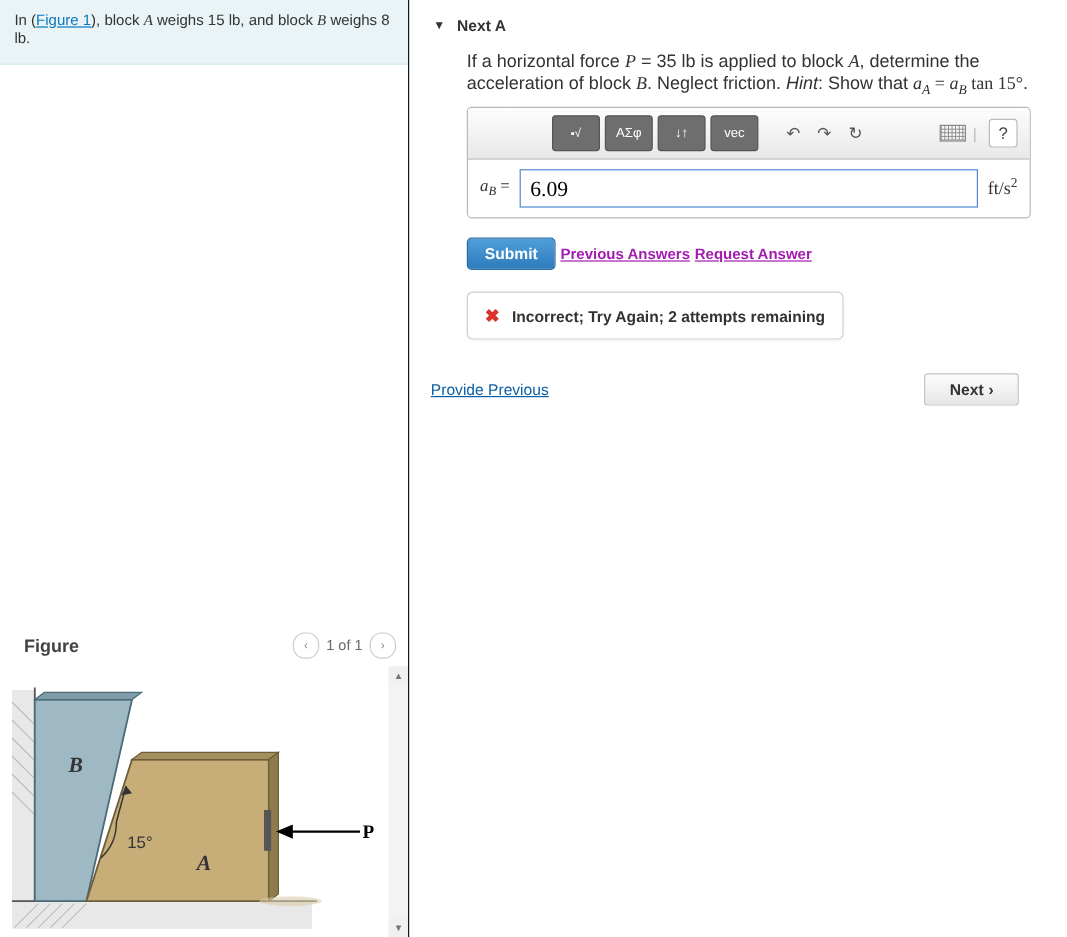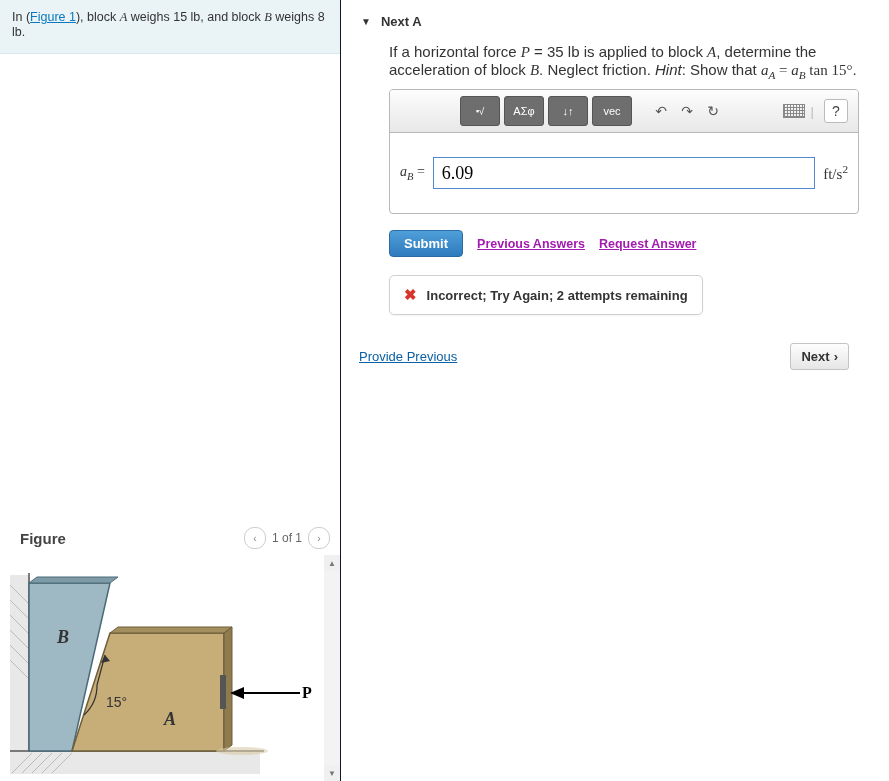--- a/index.html
+++ b/index.html
@@ -179,21 +179,21 @@
     align-items: center;
     justify-content: center;
     color: #444;
     font-size: 14px;
     margin-left: 4px;
     cursor: pointer;
   }
   .answer-row {
     display: flex;
     align-items: center;
-    padding: 24px 10px;
+    padding: 8px 10px;
     gap: 8px;
     justify-content: space-between;
   }
   .answer-label {
     font-size: 14px;
     white-space: nowrap;
   }
   .answer-input {
     flex: 1;
     border: 1.5px solid #4f89cf;
@@ -204,21 +204,21 @@
     outline: none;
   }
   .answer-units {
     font-size: 15px;
     font-family: 'Times New Roman', serif;
     white-space: nowrap;
   }
   .actions {
     display: flex;
     align-items: center;
-    gap: 14px;
+    gap: 4px;
     margin-bottom: 18px;
   }
   .submit-btn {
     background: linear-gradient(#4f9fd9, #2e7bbd);
     color: #fff;
     border: 1px solid #2a6ba5;
     border-radius: 4px;
     padding: 5px 14px;
     font-size: 13px;
     font-weight: bold;
@@ -260,21 +260,21 @@
     color: #0b5fa5;
     text-decoration: underline;
     font-size: 13px;
     cursor: pointer;
     margin-left: -30px;
   }
   .next-btn {
     background: linear-gradient(#fdfdfd, #e6e6e6);
     border: 1px solid #c4c4c4;
     border-radius: 3px;
-    padding: 5px 10px;
+    padding: 5px 20px;
     font-size: 13px;
     cursor: pointer;
     display: flex;
     align-items: center;
     gap: 4px;
     font-weight: bold;
     color: #333;
   }
   .serif { font-family: 'Times New Roman', serif; }
   sub { font-size: 0.75em; }

